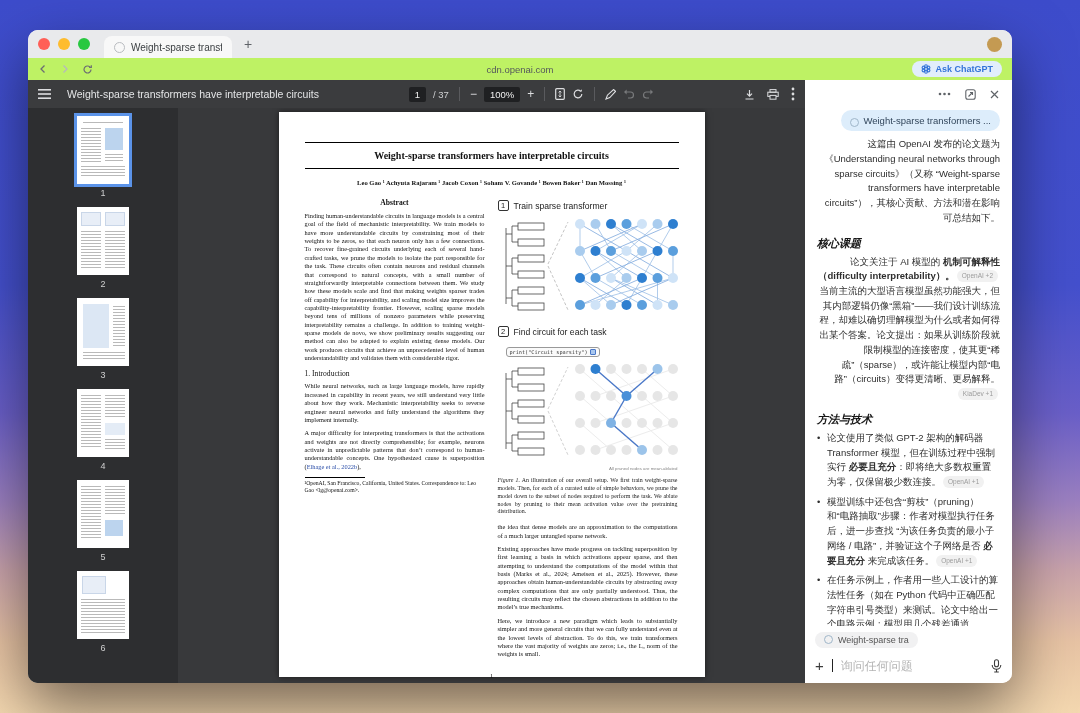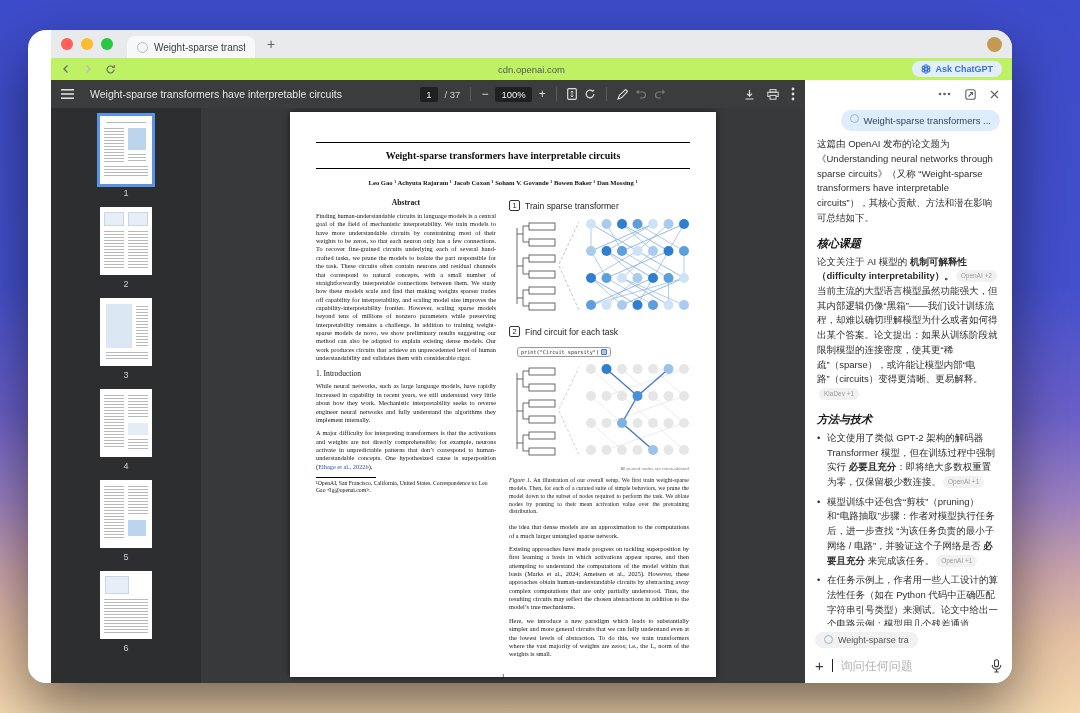--- a/index.html
+++ b/index.html
@@ -1,20 +1,20 @@
 <!DOCTYPE html>
 <html><head>
 <meta charset="utf-8">
 <style>
   * { margin:0; padding:0; box-sizing:border-box; }
   html,body { width:1080px; height:713px; overflow:hidden; font-family:"Liberation Sans",sans-serif; }
   .desktop { position:relative; width:1080px; height:713px;
     background:linear-gradient(180deg,#3d4ccb 0%,#4450cd 40%,#6a5fc8 58%,#9a7fc0 70%,#c9a3ab 80%,#e7c3a4 90%,#f4d8b0 100%); }
-  .window { position:absolute; left:28px; top:30px; width:984px; height:653px; border-radius:18px; overflow:hidden;
-    display:flex; flex-direction:column; box-shadow:0 25px 60px rgba(0,0,0,.5); background:#fff;padding-left:23px; }
+  .window { position:absolute; left:28px; top:30px; width:984px; height:653px; border-radius:10px; overflow:hidden;
+    display:flex; flex-direction:column; box-shadow:0 25px 60px rgba(0,0,0,.5); background:#fff; }
 
   
   .tabstrip { height:28px; background:#e9eaec; display:flex; align-items:center; padding:0 10px; flex:0 0 auto; }
   .lights { display:flex; gap:8px; margin-right:14px; }
   .light { width:12px; height:12px; border-radius:50%; }
   .tab { display:flex; align-items:center; gap:6px; background:#f8f8f8; height:22px; margin-top:6px; padding:0 10px;
     border-radius:8px 8px 0 0; width:128px; }
   .favicon { width:11px; height:11px; border:1.5px solid #b9bcc0; border-radius:50%; flex:0 0 auto; }
   .tab-title { font-size:10px; color:#3c4043; white-space:nowrap; overflow:hidden; }
   .newtab { margin-left:12px; font-size:14px; color:#5f6368; line-height:1; cursor:default; }
@@ -73,23 +73,23 @@
   .caption i { font-style:italic; }
   .pgnum { text-align:center; font-size:6.5px; margin-top:8px; }
   .cite { color:#2b4ea8; }
 
   
   .sidebar { width:207px; background:#fff; display:flex; flex-direction:column; flex:0 0 auto; }
   .sb-header { height:28px; display:flex; align-items:center; justify-content:flex-end; gap:14px; padding:0 13px; color:#5f6368; flex:0 0 auto; }
   .sb-scroll { flex:1; overflow:hidden; padding:2px 12px 0; }
   .bubblerow { display:flex; justify-content:flex-end; margin-bottom:5px; }
   .bubble { background:#ddedfb; color:#33475c; font-size:9.5px; line-height:1.4; border-radius:11px; padding:4px 9px;
-    max-width:170px; display:flex; align-items:flex-start; gap:4px; }
+    max-width:170px; display:flex; align-items:flex-end; gap:4px; }
   .att { width:9px; height:9px; border:1.2px solid #9fb6c9; border-radius:50%; flex:0 0 auto; }
-  .amsg { font-size:9.5px; line-height:1.55; color:#2e2e2e; margin-top:6px; }
+  .amsg { font-size:9.5px; line-height:1.55; color:#2e2e2e; margin-top:6px;text-align:right; }
   .sb-h { font-size:11px; font-weight:bold; color:#161616; margin:10px 0 4px;font-style:italic; }
   .badge { display:inline-block; background:#f1f1f1; color:#9b9b9b; border-radius:7px; font-size:6.5px;
     padding:1px 5px; margin:0 2px; vertical-align:1px; white-space:nowrap; }
   .sb-ul { list-style:none; margin-top:2px; }
   .sb-ul li { font-size:9.5px; line-height:1.55; color:#2e2e2e; padding-left:10px; position:relative; margin-bottom:5px; }
   .sb-ul li::before { content:"•"; position:absolute; left:0; top:0; }
   .composer { padding:4px 10px 10px; flex:0 0 auto; }
   .chip { display:inline-flex; align-items:center; gap:5px; background:#f1f1f2; border-radius:10px; padding:3px 9px;
     font-size:9px; color:#555; max-width:150px; }
   .chip span { white-space:nowrap; overflow:hidden; }

